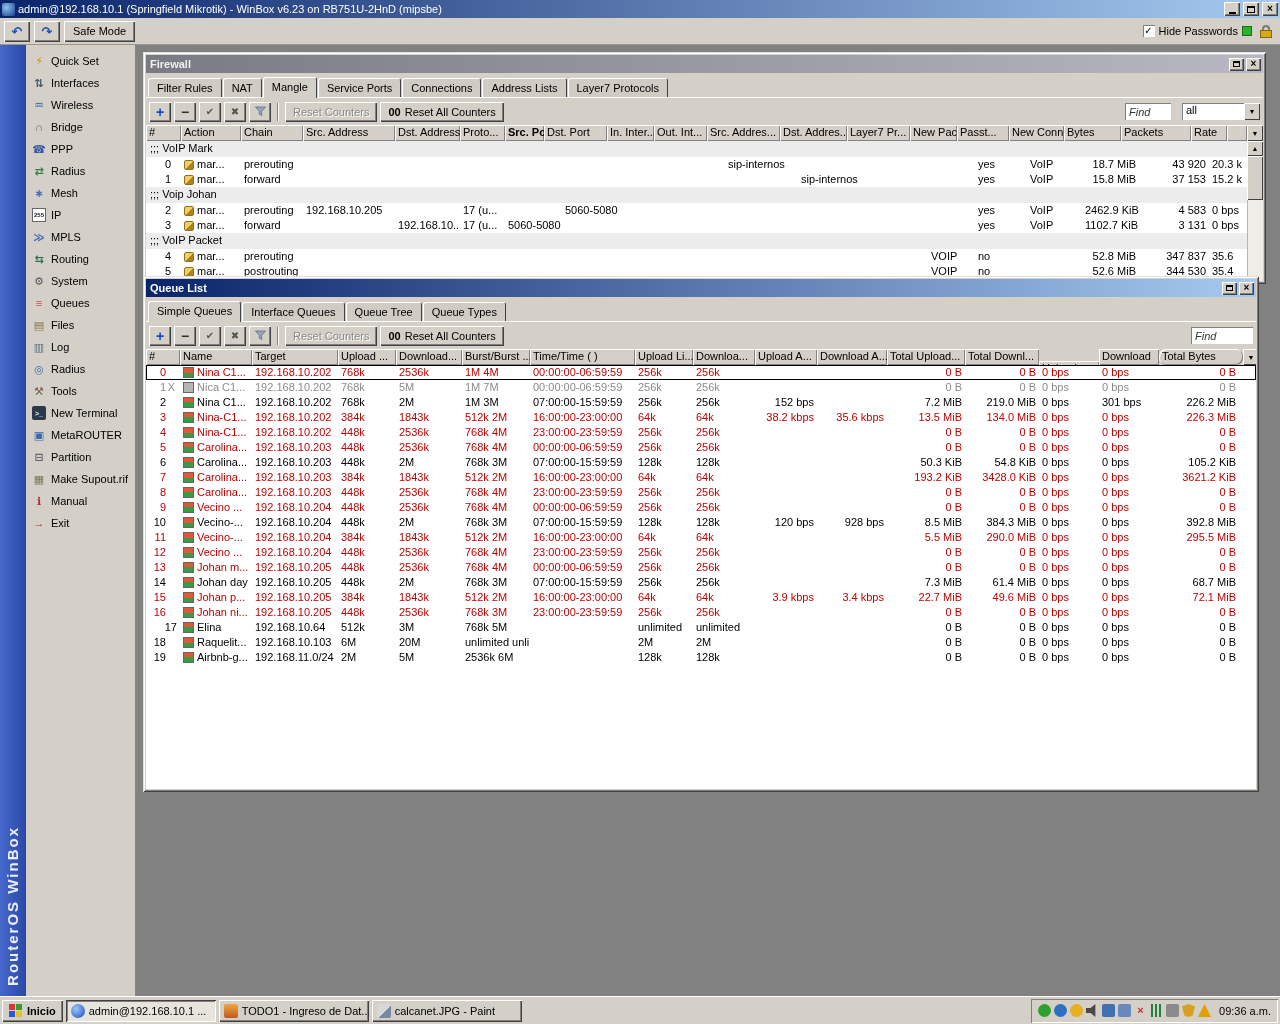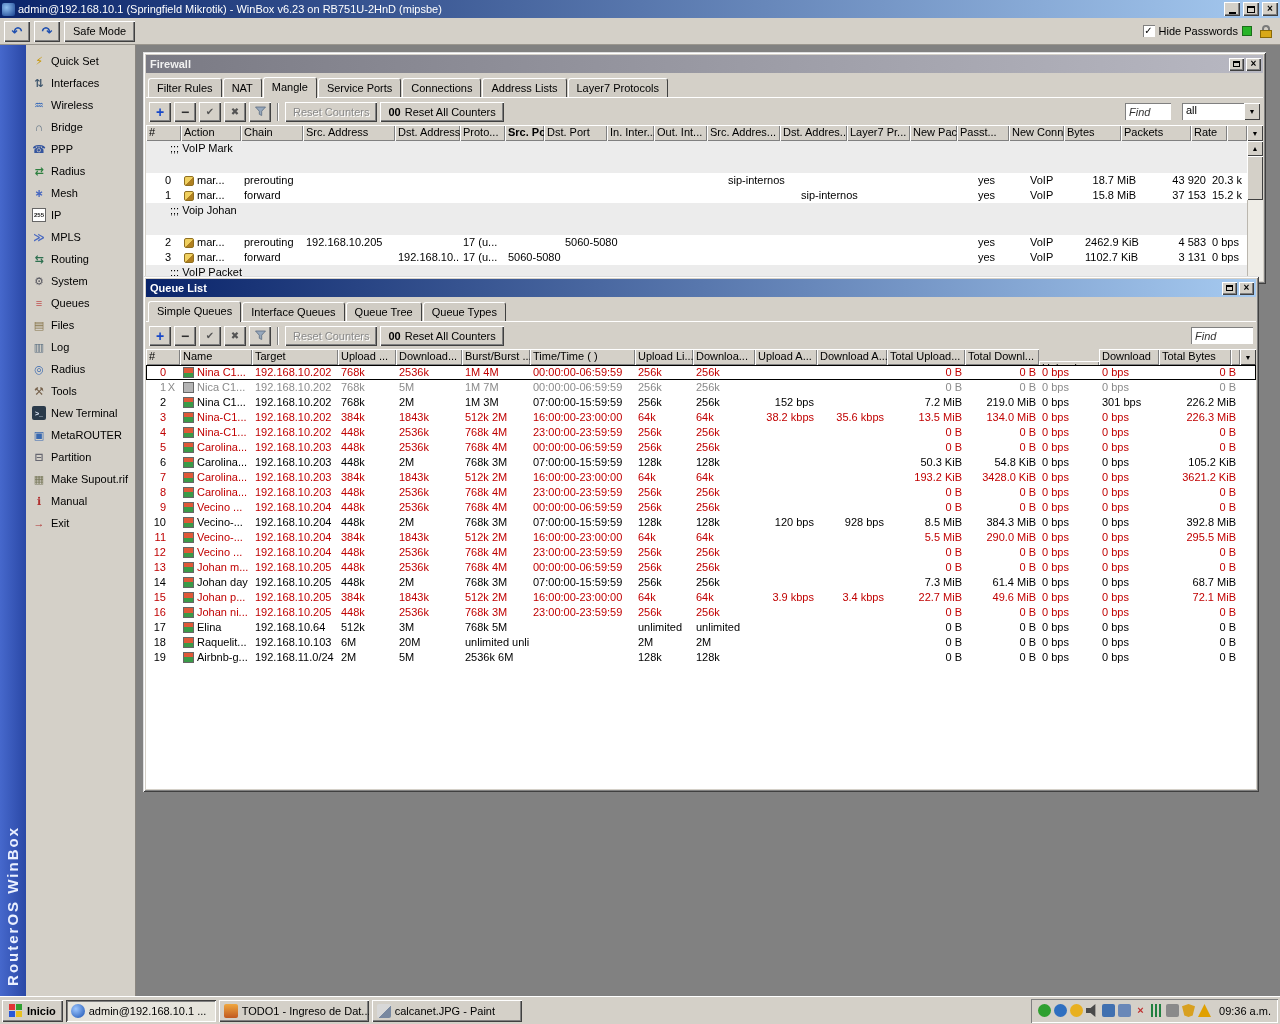--- a/index.html
+++ b/index.html
@@ -64,21 +64,21 @@
 .combo-btn{width:16px;background:#d4d0c8;box-shadow:inset 1px 1px #fff,inset -1px -1px #404040;display:flex;align-items:center;justify-content:center;font-size:7px}
 
 .thead{height:16px;display:flex;background:#d4d0c8;flex:0 0 auto;overflow:hidden}
 .hcell{box-shadow:inset 1px 1px #fff,inset -1px -1px #808080;padding:1px 3px;white-space:nowrap;overflow:hidden;flex:0 0 auto;height:16px}
 .hfill{flex:1;box-shadow:inset 1px 1px #fff,inset -1px -1px #808080}
 .hbtn{width:16px;flex:0 0 auto;box-shadow:inset 1px 1px #fff,inset -1px -1px #404040;display:flex;align-items:center;justify-content:center;font-size:7px}
 .rows{flex:1;background:#fff;overflow:hidden;position:relative;min-height:0}
 .trow{height:15px;display:flex;align-items:center}
 .tcell{padding:0 3px;white-space:nowrap;overflow:hidden;flex:0 0 auto;height:15px;line-height:15px}
 .tcell.r{text-align:right}
-.comment-row{background:#ececec;padding-left:24px;height:32px;line-height:15px;white-space:nowrap}
+.comment-row{background:#ececec;padding-left:4px;height:16px;line-height:15px;white-space:nowrap}
 .state-red{color:#c00000}
 .state-disabled{color:#8a8a8a}
 .trow.selected{outline:1px solid #000;outline-offset:-1px}
 .numcell{display:flex}
 .numcell .n{flex:1;text-align:right}
 .numcell .f{width:11px;text-align:center}
 .flexcell{display:flex;align-items:center;gap:3px}
 .qico{width:11px;height:11px;flex:0 0 auto;background:linear-gradient(180deg,#e05838 0 50%,#3a9a48 50% 100%);border:1px solid #666}
 .qico.dis{background:#b4b4b4}
 .mico{width:10px;height:10px;flex:0 0 auto;background:linear-gradient(135deg,#f0d060 0 55%,#b08020 55% 100%);border-radius:2px;border:1px solid #907020}
@@ -501,21 +501,21 @@
               <div class="hcell" style="width: 68px;">Burst/Burst ...</div>
               <div class="hcell" style="width: 105px;">Time/Time (    )</div>
               <div class="hcell" style="width: 58px;">Upload Li...</div>
               <div class="hcell" style="width: 62px;">Downloa...</div>
               <div class="hcell" style="width: 62px;">Upload A...</div>
               <div class="hcell" style="width: 70px;">Download A...</div>
               <div class="hcell" style="width: 78px;">Total Upload...</div>
               <div class="hcell" style="width: 74px;">Total Downl...</div>
               <div class="hcell" style="width: 60px; margin-top: 12px;">Upload</div>
               <div class="hcell" style="width: 60px;">Download</div>
-              <div class="hcell" style="width: 72px;">Total Bytes</div>
+              <div class="hcell" style="width: 84px; border-radius: 7px;">Total Bytes</div>
               <div class="hfill"></div>
               <div class="hbtn">▼</div>
             </div>
           <div class="rows">
               <div class="trow state-red selected">
                 <div class="tcell numcell" style="width: 34px;">
                   <div class="n">0</div>
                   <div class="f"></div>
                 </div>
                 <div class="tcell flexcell" style="width: 72px;"><div class="qico"></div>Nina C1...</div>
@@ -864,21 +864,21 @@
                 <div class="tcell" style="width: 62px;">256k</div>
                 <div class="tcell r" style="width: 62px;"></div>
                 <div class="tcell r" style="width: 70px;"></div>
                 <div class="tcell r" style="width: 78px;">0 B</div>
                 <div class="tcell r" style="width: 74px;">0 B</div>
                 <div class="tcell" style="width: 60px;">0 bps</div>
                 <div class="tcell" style="width: 60px;">0 bps</div>
                 <div class="tcell r" style="width: 80px;">0 B</div>
               </div>
               <div class="trow">
-                <div class="tcell numcell" style="width: 34px;">
+                <div class="tcell numcell" style="width: 34px; flex-direction: column;">
                   <div class="n">17</div>
                   <div class="f"></div>
                 </div>
                 <div class="tcell flexcell" style="width: 72px;"><div class="qico"></div>Elina</div>
                 <div class="tcell" style="width: 86px;">192.168.10.64</div>
                 <div class="tcell" style="width: 58px;">512k</div>
                 <div class="tcell" style="width: 66px;">3M</div>
                 <div class="tcell" style="width: 68px;">768k 5M</div>
                 <div class="tcell" style="width: 105px;"></div>
                 <div class="tcell" style="width: 58px;">unlimited</div>

